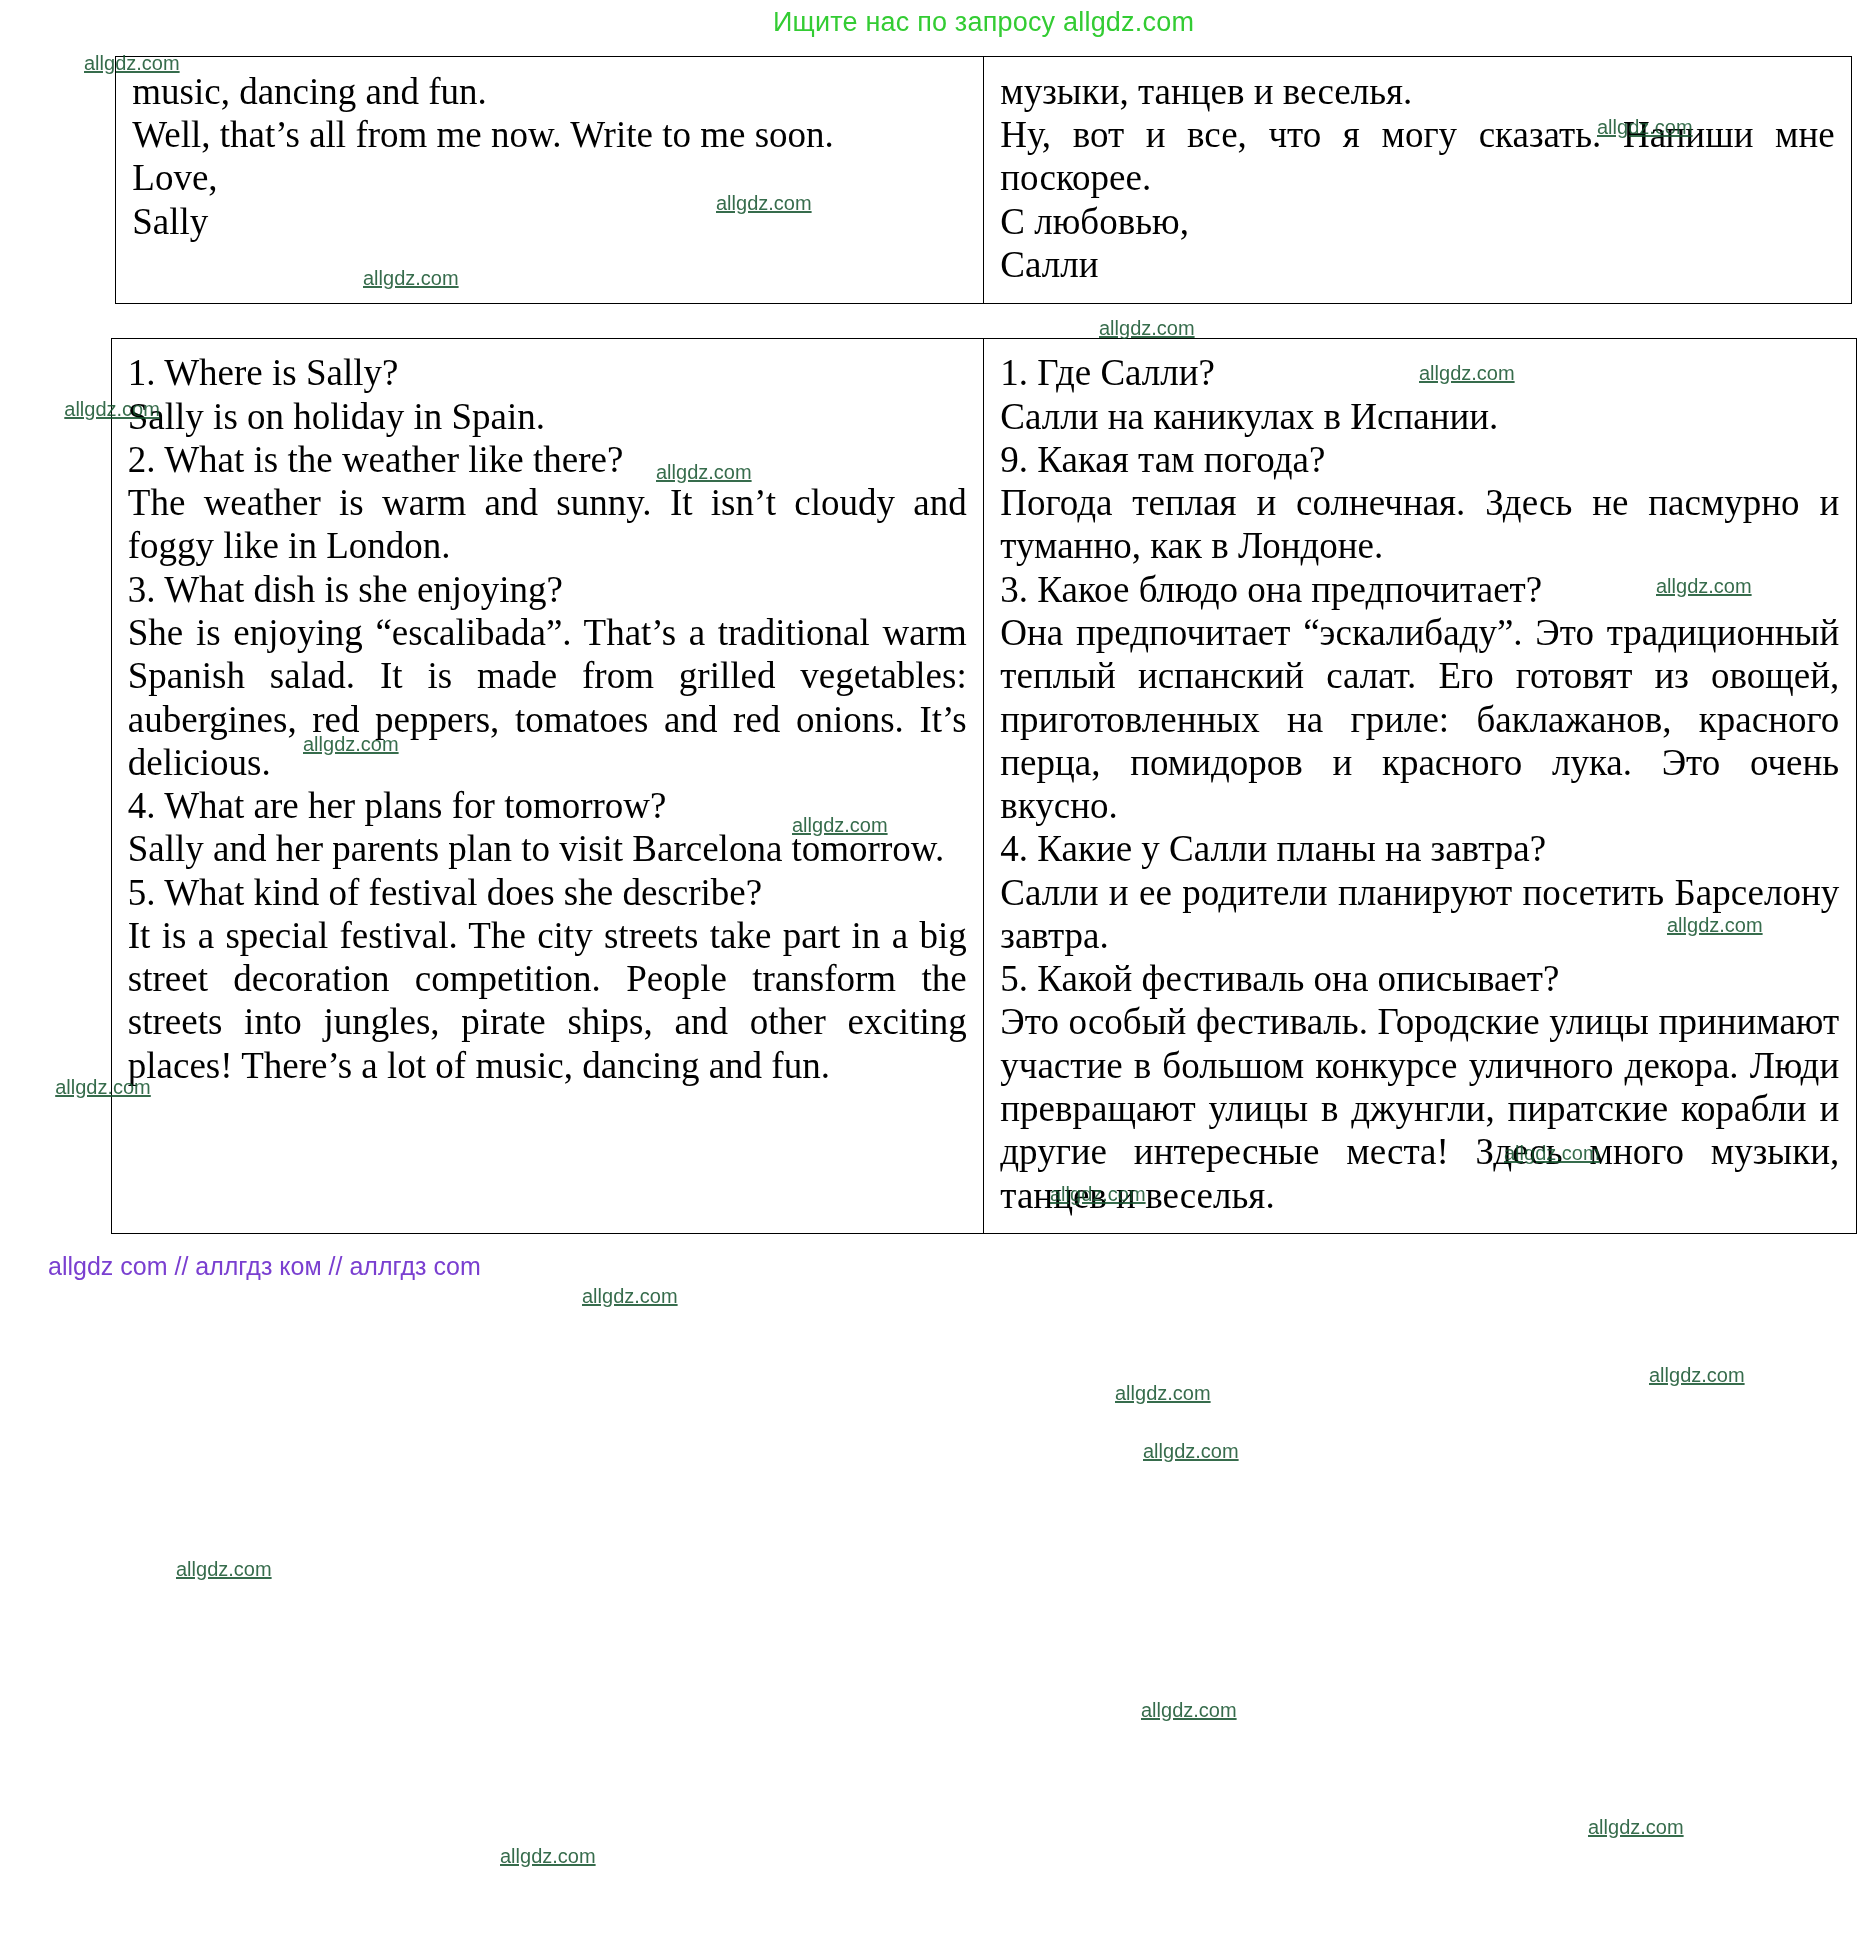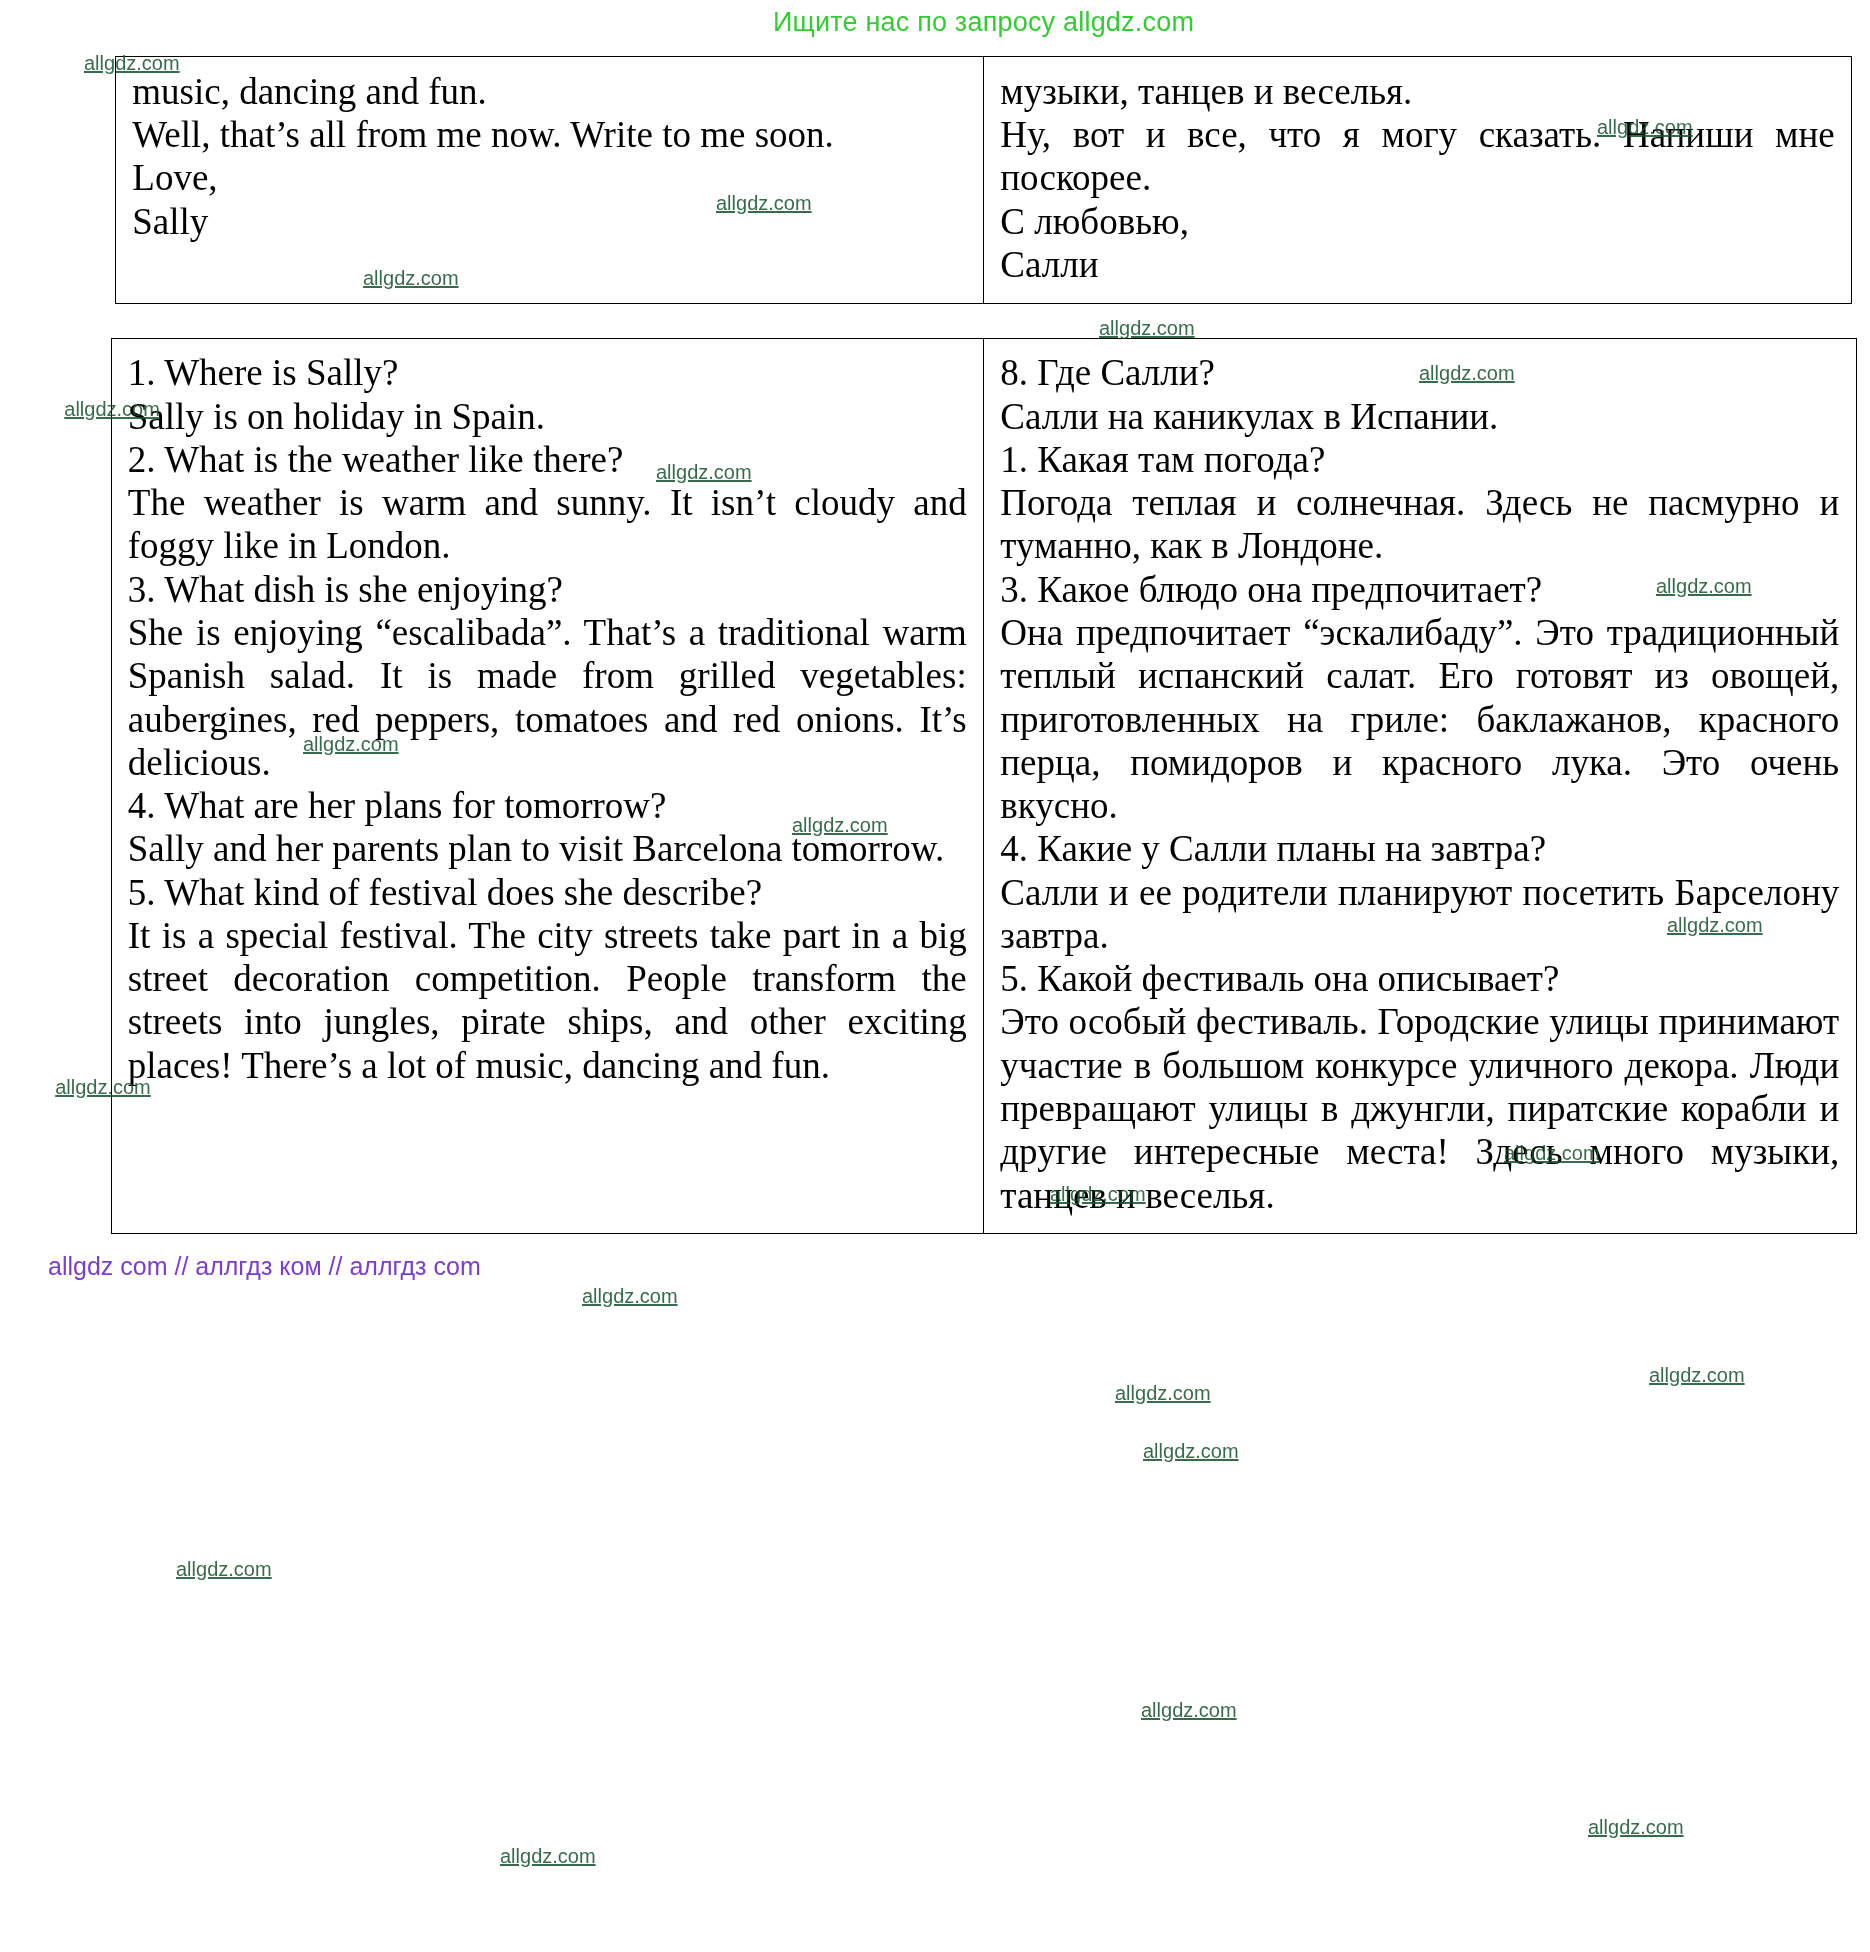--- a/index.html
+++ b/index.html
@@ -142,23 +142,23 @@
         <p class="line noj">2. What is the weather like there?</p>
         <p class="line">The weather is warm and sunny. It isn’t cloudy and foggy like in London.</p>
         <p class="line noj">3. What dish is she enjoying?</p>
         <p class="line">She is enjoying “escalibada”. That’s a traditional warm Spanish salad. It is made from grilled vegetables: aubergines, red peppers, tomatoes and red onions. It’s delicious.</p>
         <p class="line noj">4. What are her plans for tomorrow?</p>
         <p class="line">Sally and her parents plan to visit Barcelona tomorrow.</p>
         <p class="line">5. What kind of festival does she describe?</p>
         <p class="line">It is a special festival. The city streets take part in a big street decoration competition. People transform the streets into jungles, pirate ships, and other exciting places! There’s a lot of music, dancing and fun.</p>
       </td>
       <td class="cell-right ru">
-        <p class="line noj">8. Где Салли?</p>
+        <p class="line noj">1. Где Салли?</p>
         <p class="line noj">Салли на каникулах в Испании.</p>
-        <p class="line noj">1. Какая там погода?</p>
+        <p class="line noj">9. Какая там погода?</p>
         <p class="line">Погода теплая и солнечная. Здесь не пасмурно и туманно, как в Лондоне.</p>
         <p class="line noj">3. Какое блюдо она предпочитает?</p>
         <p class="line">Она предпочитает “эскалибаду”. Это традиционный теплый испанский салат. Его готовят из овощей, приготовленных на гриле: баклажанов, красного перца, помидоров и красного лука. Это очень вкусно.</p>
         <p class="line noj">4. Какие у Салли планы на завтра?</p>
         <p class="line">Салли и ее родители планируют посетить Барселону завтра.</p>
         <p class="line noj">5. Какой фестиваль она описывает?</p>
         <p class="line">Это особый фестиваль. Городские улицы принимают участие в большом конкурсе уличного декора. Люди превращают улицы в джунгли, пиратские корабли и другие интересные места! Здесь много музыки, танцев и веселья.</p>
       </td>
     </tr>
   </tbody>

